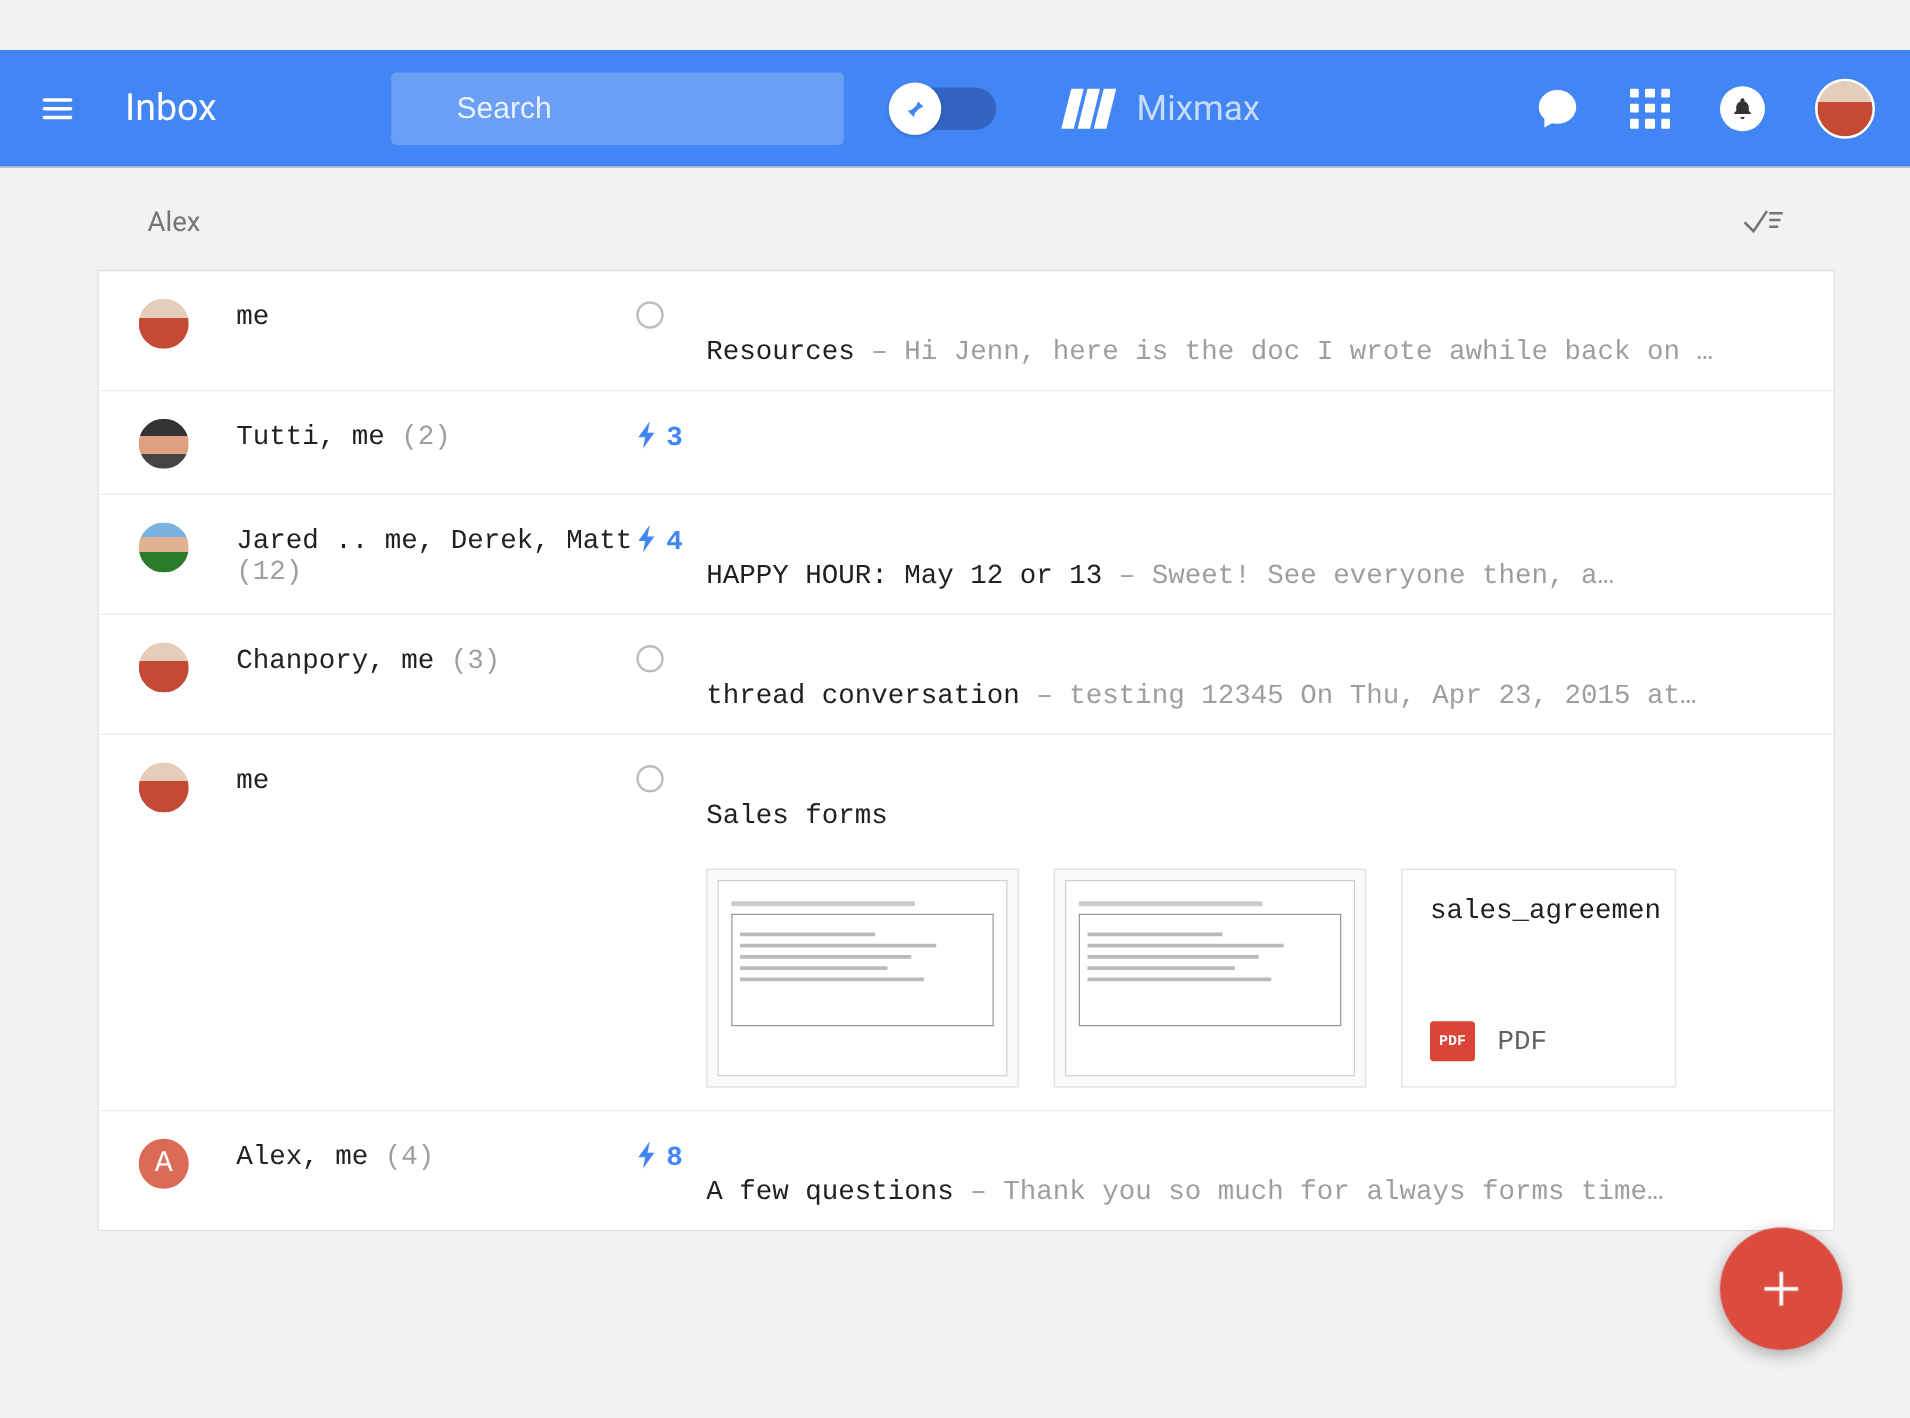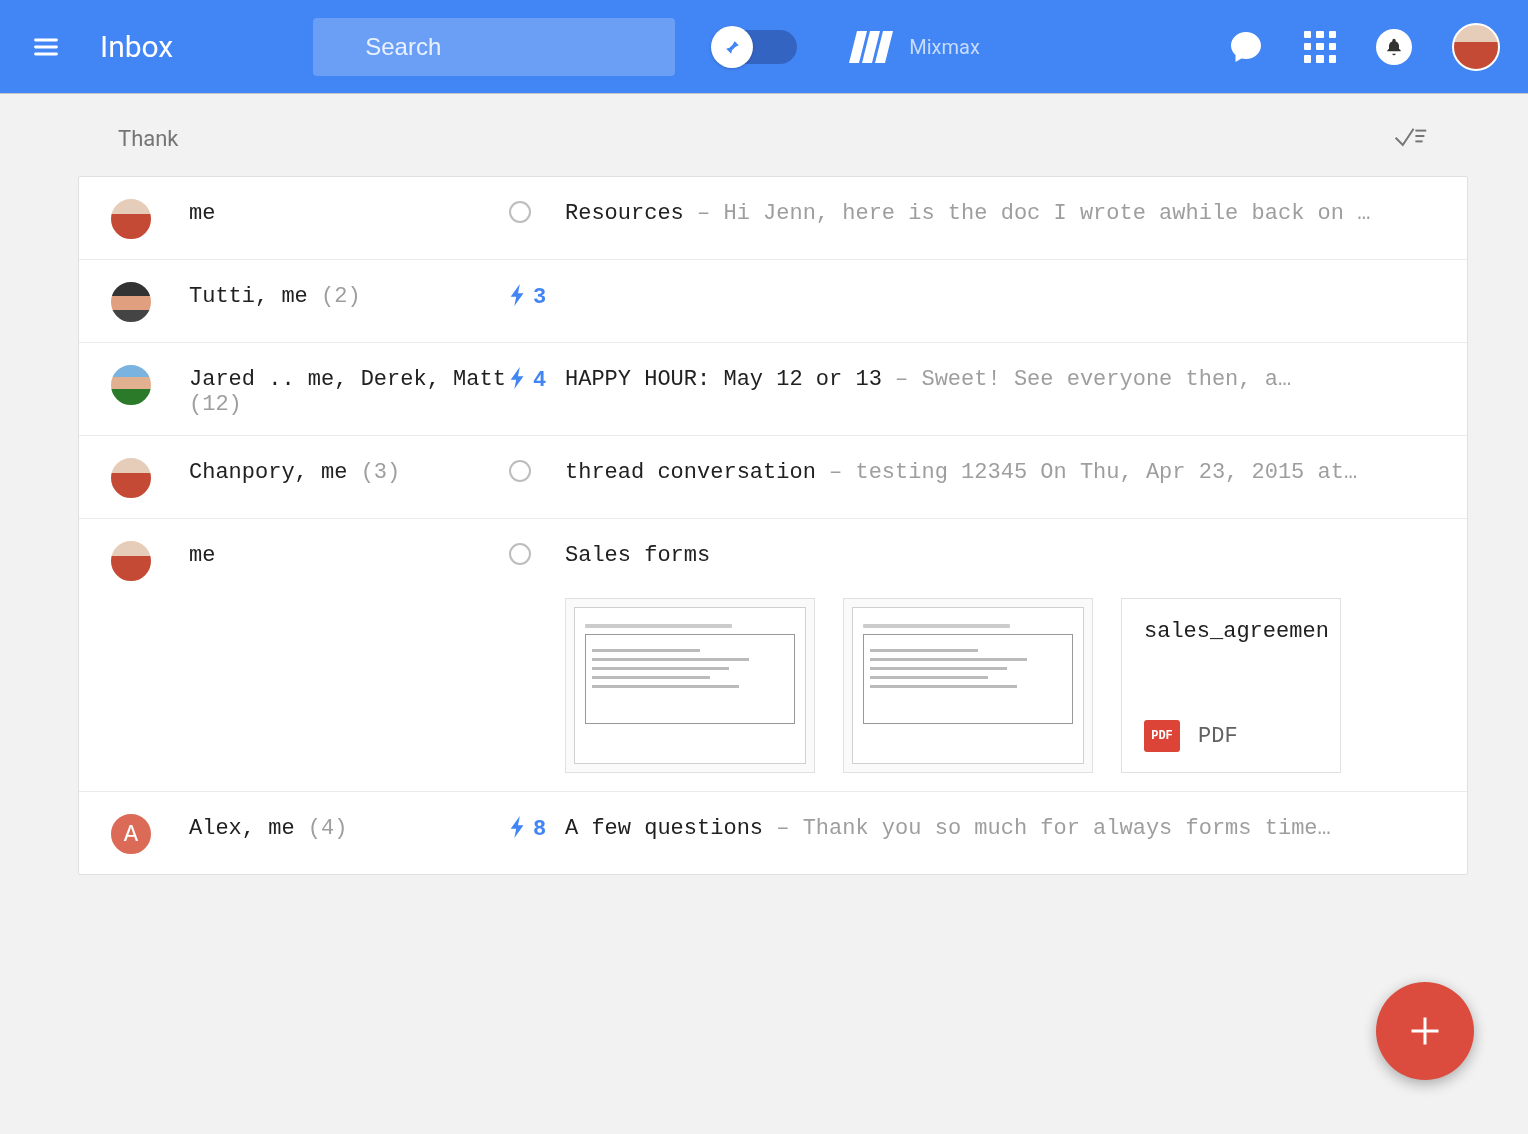--- a/index.html
+++ b/index.html
@@ -12,20 +12,21 @@
   }
   
   .header {
     background: #4285f4;
     height: 94px;
     display: flex;
     align-items: center;
     padding: 0 28px;
     color: #fff;
     border-bottom: 1px solid #c4c4c4;
+    margin-top: 40px;
   }
   .menu-btn { width: 36px; height:36px; display:flex; align-items:center; justify-content:center; cursor:pointer; margin-right: 36px;}
   .menu-btn svg{ width:28px; height:28px; fill:#fff;}
   .title { font-size: 30px; font-weight:400; color:#fff; }
   .search-box {
     margin-left: 140px;
     width: 362px; height: 58px;
     background: rgba(255,255,255,0.22);
     border-radius: 4px;
     display:flex; align-items:center;
@@ -49,21 +50,21 @@
     position:absolute; left:-4px; top:-4px;
     display:flex; align-items:center; justify-content:center;
     box-shadow:0 1px 3px rgba(0,0,0,0.2);
   }
   .pill-toggle .knob svg{ width:20px; height:20px; fill:#4285f4;}
   .mixmax{
     margin-left: 56px; display:flex; align-items:center; gap:16px;
   }
   .mixmax-logo{ width:40px; height:32px; display:flex; gap:3px;}
   .mixmax-logo span{ width:10px; background:#fff; transform: skewX(-14deg);}
-  .mixmax-label{ font-size:20px; color:#c7dbfb;}
+  .mixmax-label{ font-size:28px; color:#c7dbfb;}
   .header-right{ margin-left:auto; display:flex; align-items:center; gap:40px;}
   .apps-grid{ width:32px; height:32px; display:grid; grid-template-columns:repeat(3,1fr); grid-template-rows:repeat(3,1fr); gap:5px;}
   .apps-grid span{ background:#fff; border-radius:1px;}
   .bell-wrap{ width:36px; height:36px; border-radius:50%; background:#fff; display:flex; align-items:center; justify-content:center;}
   .bell-wrap svg{ width:20px; height:20px; fill:#333;}
   .avatar{ width:44px; height:44px; border-radius:50%; background:linear-gradient(#d9887a 0 40%, #b34b39 40% 100%); border:2px solid #fff;}
   .avatar.large{ width:48px; height:48px;}
   .avatar.me{ background:linear-gradient(#e6cdb9 0 38%, #c44a36 38% 100%);}
   .avatar.a2{ background:linear-gradient(#333 0 35%, #e0a080 35% 70%, #444 70% 100%);}
   .avatar.a3{ background:linear-gradient(#7ab3e0 0 30%, #e0b090 30% 60%, #2a7a2a 60% 100%);}
@@ -88,21 +89,21 @@
   }
   .thread:last-child{ border-bottom:none;}
   .thread .avatar{ flex:0 0 44px; margin-right:36px; margin-top:2px;}
   .sender-col{ width:320px; flex:0 0 320px; padding-top:6px;}
   .sender{ font-size:22px; color:#212121;}
   .sender .count{ color:#9e9e9e;}
   .indicator-col{ width:56px; flex:0 0 56px; display:flex; align-items:center; gap:6px; padding-top:6px;}
   .indicator-col .bolt svg{ width:18px; height:22px; fill:#4285f4;}
   .indicator-col .num{ color:#4285f4; font-size:22px; font-weight:600;}
   .indicator-col .circle{ width:22px; height:22px; border:2px solid #bdbdbd; border-radius:50%;}
-  .content-col{ flex:1; min-width:0; padding-top:6px;}
+  .content-col{ flex:1; min-width:0; padding-top:6px;margin-top:28px;}
   .subject-line{ font-size:22px; color:#212121; white-space:nowrap; overflow:hidden; text-overflow:ellipsis;}
   .subject-line .snippet{ color:#9e9e9e;}
   
   .attachments{ display:flex; gap:28px; margin-top:30px; }
   .attach-card{
     width:250px; height:175px; flex:0 0 250px;
     border:1px solid #e0e0e0; background:#fafafa;
     padding:8px;
   }
   .doc-mock{ width:100%; height:100%; background:#fff; border:1px solid #d0d0d0; padding:10px 10px;}
@@ -187,21 +188,21 @@
       <svg viewBox="0 0 24 24">
           <path d="M12 2a2 2 0 00-2 2v1a6 6 0 00-4 5v4l-2 2v1h16v-1l-2-2v-4a6 6 0 00-4-5V4a2 2 0 00-2-2zm-2 18a2 2 0 004 0h-4z"></path>
         </svg>
     </div>
     <div class="avatar me large"></div>
   </div>
 </div>
 
 <div class="main">
   <div class="section-header">
-    <div class="section-title">Thank</div>
+    <div class="section-title">Alex</div>
     <div class="sweep-icon">
       <svg viewBox="0 0 40 28">
           <path d="M4 16l8 8L24 6" stroke="#757575"></path>
           <line x1="26" y1="8" x2="38" y2="8"></line>
           <line x1="26" y1="14" x2="36" y2="14"></line>
           <line x1="26" y1="20" x2="34" y2="20"></line>
         </svg>
     </div>
   </div>
 

